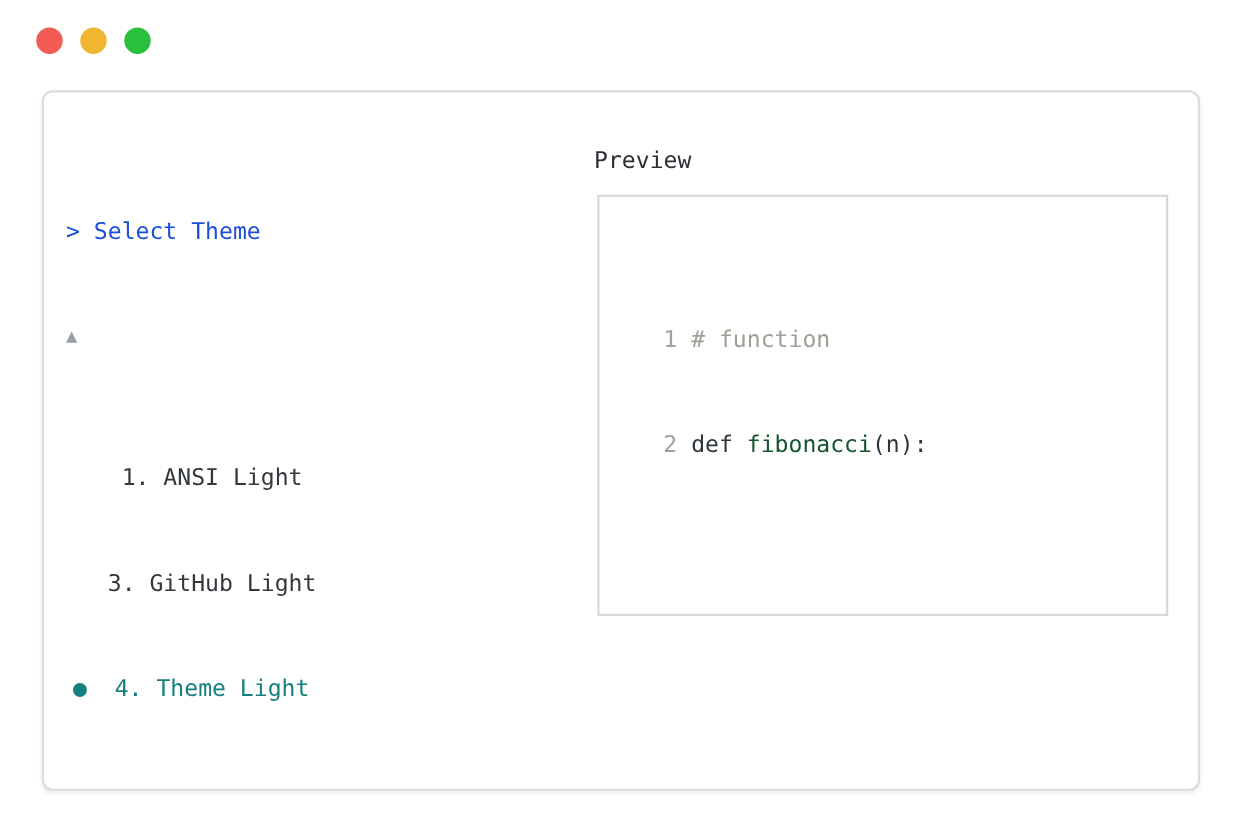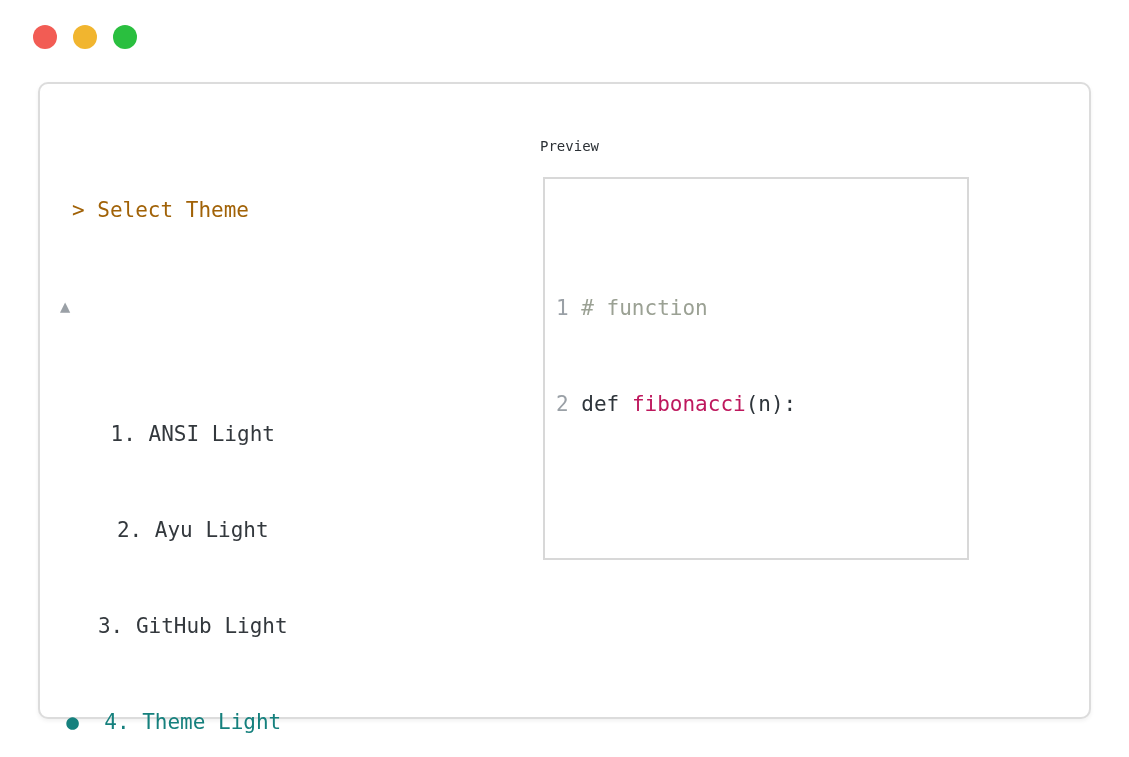--- a/index.html
+++ b/index.html
@@ -15,57 +15,56 @@
 
   
   .panel { position:absolute; left:38px; top:82px; width:1053px; height:637px;
     border:2px solid #dcdcdc; border-radius:10px; background:#ffffff;
     box-shadow:0 2px 4px rgba(0,0,0,0.06); }
 
   
   .leftcol { position:absolute; left:20px; top:46px;
     font-size:21px; line-height:32px; white-space:pre; color:#33383d; }
   .row { height:32px; }
-  .prompt { color:#a16207;margin-left:12px; }
+  .prompt { color:#1d4ed8; }
   .arrow-up { color:#9aa0a6; font-size:17px; }
   .item { cursor:pointer;text-align:center; }
   .item .marker { color:#15807d; }
   .item.selected .inum, .item.selected .iname { color:#15807d; }
   .muted { color:#a9aeb3; }
 
   
   .preview-title { position:absolute; left:500px; top:46px; height:32px;
-    font-size:14px; line-height:32px; color:#2b3035; }
-  .preview-box { position:absolute; left:503px; top:93px; width:426px; height:383px;
-    border:2px solid #d8d8d8; background:#ffffff; overflow:hidden; }
+    font-size:21px; line-height:32px; color:#2b3035; }
+  .preview-box { position:absolute; left:503px; top:93px; width:519px; height:383px;
+    border:2px solid #d8d8d8; background:#ffffff; overflow:hidden;padding-left:47px; }
   .code { padding:49px 0 0 11px; font-size:21px; line-height:32px;
     color:#2e353b; white-space:pre; }
   .cl { height:32px; }
   .lnum { color:#9aa0a6; margin-right:1ch; }
   .tok-comment { color:#9ba194; }
-  .tok-func    { color:#be185d;margin-top:27px; }
+  .tok-func    { color:#14532d;margin-top:27px; }
   .tok-num     { color:#17808c; }
 </style>
 </head>
 <body>
 
 <div class="traffic">
   <div class="light red"></div>
   <div class="light yellow"></div>
   <div class="light green"></div>
 </div>
 
 <div class="panel">
 
   <div class="leftcol">
     <div class="row prompt">&gt; Select Theme</div>
     <div class="row arrow-up">▲</div>
 
     <div class="row item"><span class="marker">  </span><span class="inum"> 1. </span><span class="iname">ANSI Light</span><span class="muted"></span></div>
-    <div class="row item"><span class="marker">  </span><span class="inum"> 2. </span><span class="iname">Ayu Light</span><span class="muted"></span></div>
     <div class="row item"><span class="marker">  </span><span class="inum"> 3. </span><span class="iname">GitHub Light</span><span class="muted"></span></div>
     <div class="row item selected"><span class="marker">● </span><span class="inum"> 4. </span><span class="iname">Theme Light</span><span class="muted"></span></div>
     
     
     
     
     
     
     
     

